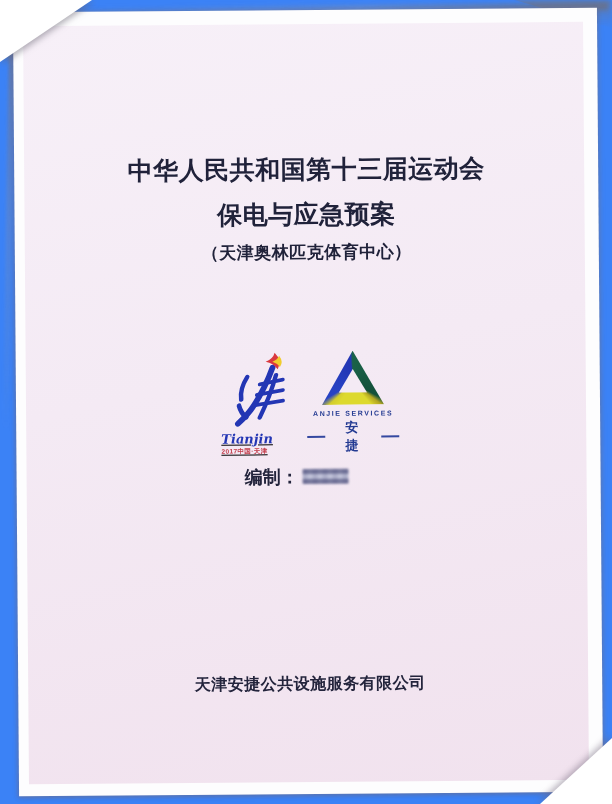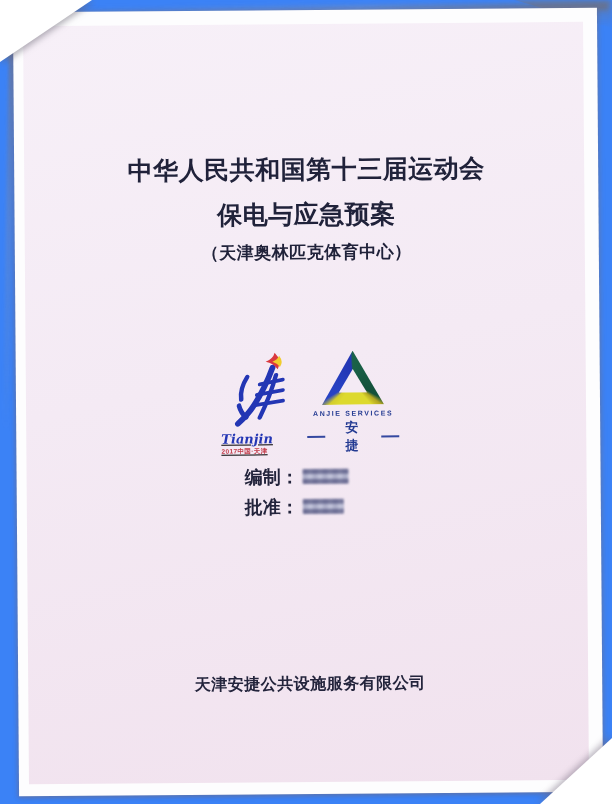--- a/index.html
+++ b/index.html
@@ -127,26 +127,20 @@
 
     </div>
 
     <div class="fields">
       <div class="frow">
         <span class="flabel">编制：</span>
         <span class="fval">
             <span class="blur w46"></span>
           </span>
       </div>
-      <div class="frow">
-        <span class="flabel">批准：</span>
-        <span class="fval">
-            <span class="blur w41"></span>
-          </span>
-      </div>
     </div>
 
     <div class="company">天津安捷公共设施服务有限公司</div>
   </div>
 
   <div class="corner tl">
       <i></i>
     </div>
   <div class="corner br">
       <i></i>

